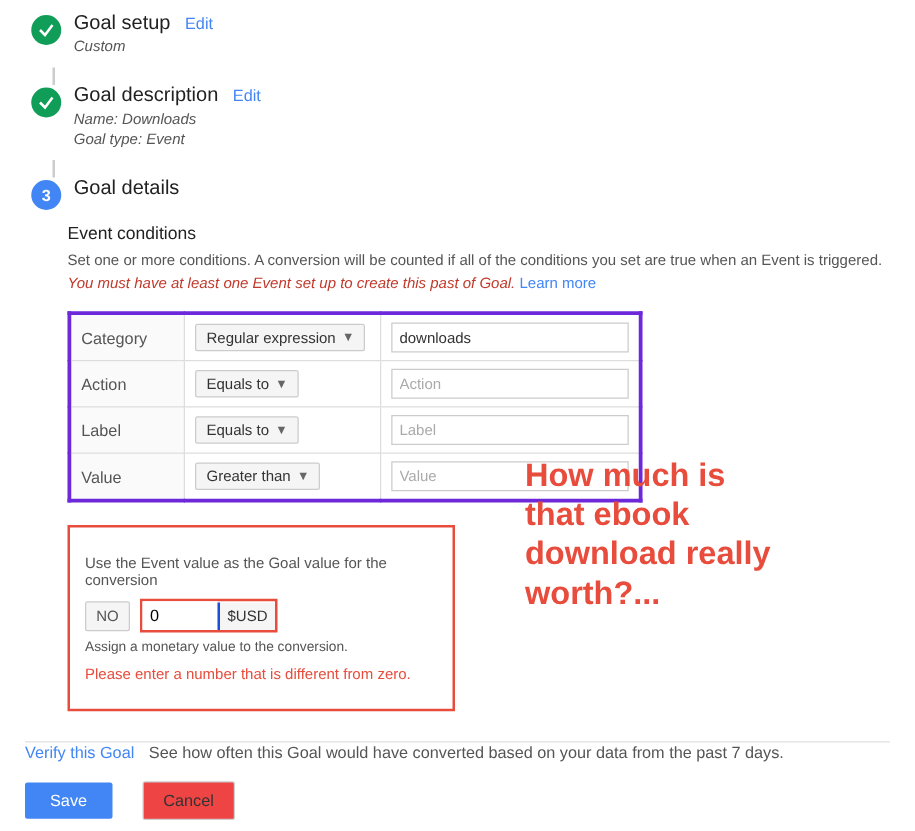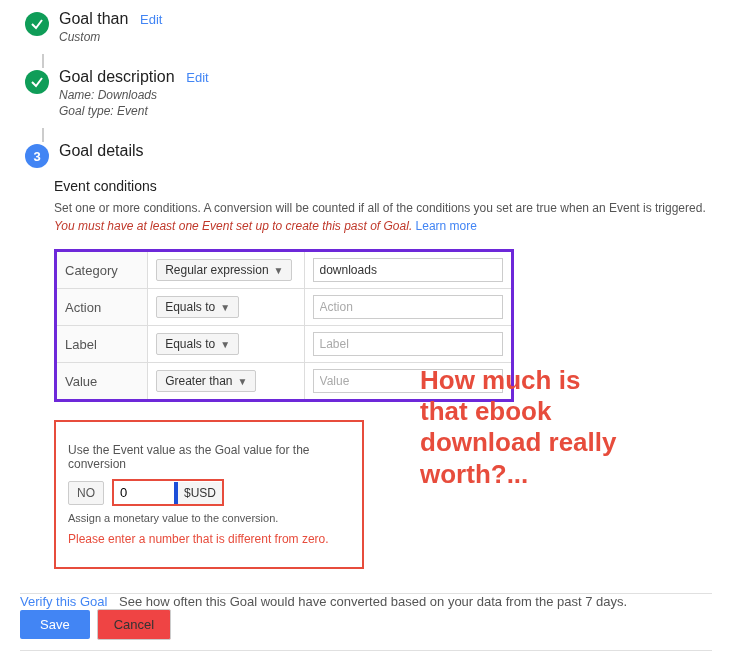--- a/index.html
+++ b/index.html
@@ -203,21 +203,21 @@
       padding: 4px 6px;
       font-size: 13px;
       width: 60px;
       outline: none;
     }
     .usd-label {
       padding: 4px 6px;
       font-size: 12px;
       color: #333;
       background: #f5f5f5;
-      border-left: 4px solid #1d4ed8;
+      border-left: 2px solid #1d4ed8;
     }
     .assign-text {
       font-size: 11px;
       color: #555;
       margin-top: 4px;
     }
     .error-text {
       font-size: 12px;
       color: #e74c3c;
       margin-top: 8px;
@@ -248,23 +248,24 @@
       cursor: pointer;
     }
     .verify-desc {
       font-size: 13px;
       color: #555;
       margin-left: 8px;
     }
 
     
     .action-buttons {
+      margin-top: 16px;
       display: flex;
       align-items: center;
-      gap: 7px;
+      gap: 24px;
     }
     .btn-save {
       background-color: #4285f4;
       color: #fff;
       border: none;
       padding: 7px 20px;
       font-size: 13px;
       border-radius: 2px;
       cursor: pointer;
     }
@@ -294,21 +295,21 @@
 
 <div class="page-wrapper relative-wrapper">
 
   <div class="step-row">
     <div class="step-icon green">
       <svg viewBox="0 0 14 14" fill="white">
         <polyline points="2,7 6,11 12,3" stroke="white" stroke-width="2" fill="none"></polyline>
       </svg>
     </div>
     <div class="step-content">
-      <span class="step-title">Goal than</span>
+      <span class="step-title">Goal setup</span>
       <a class="step-edit-link">Edit</a>
       <div class="step-sub">Custom</div>
     </div>
   </div>
 
   <div class="connector"></div>
 
   <div class="step-row">
     <div class="step-icon green">
       <svg viewBox="0 0 14 14" fill="white">

